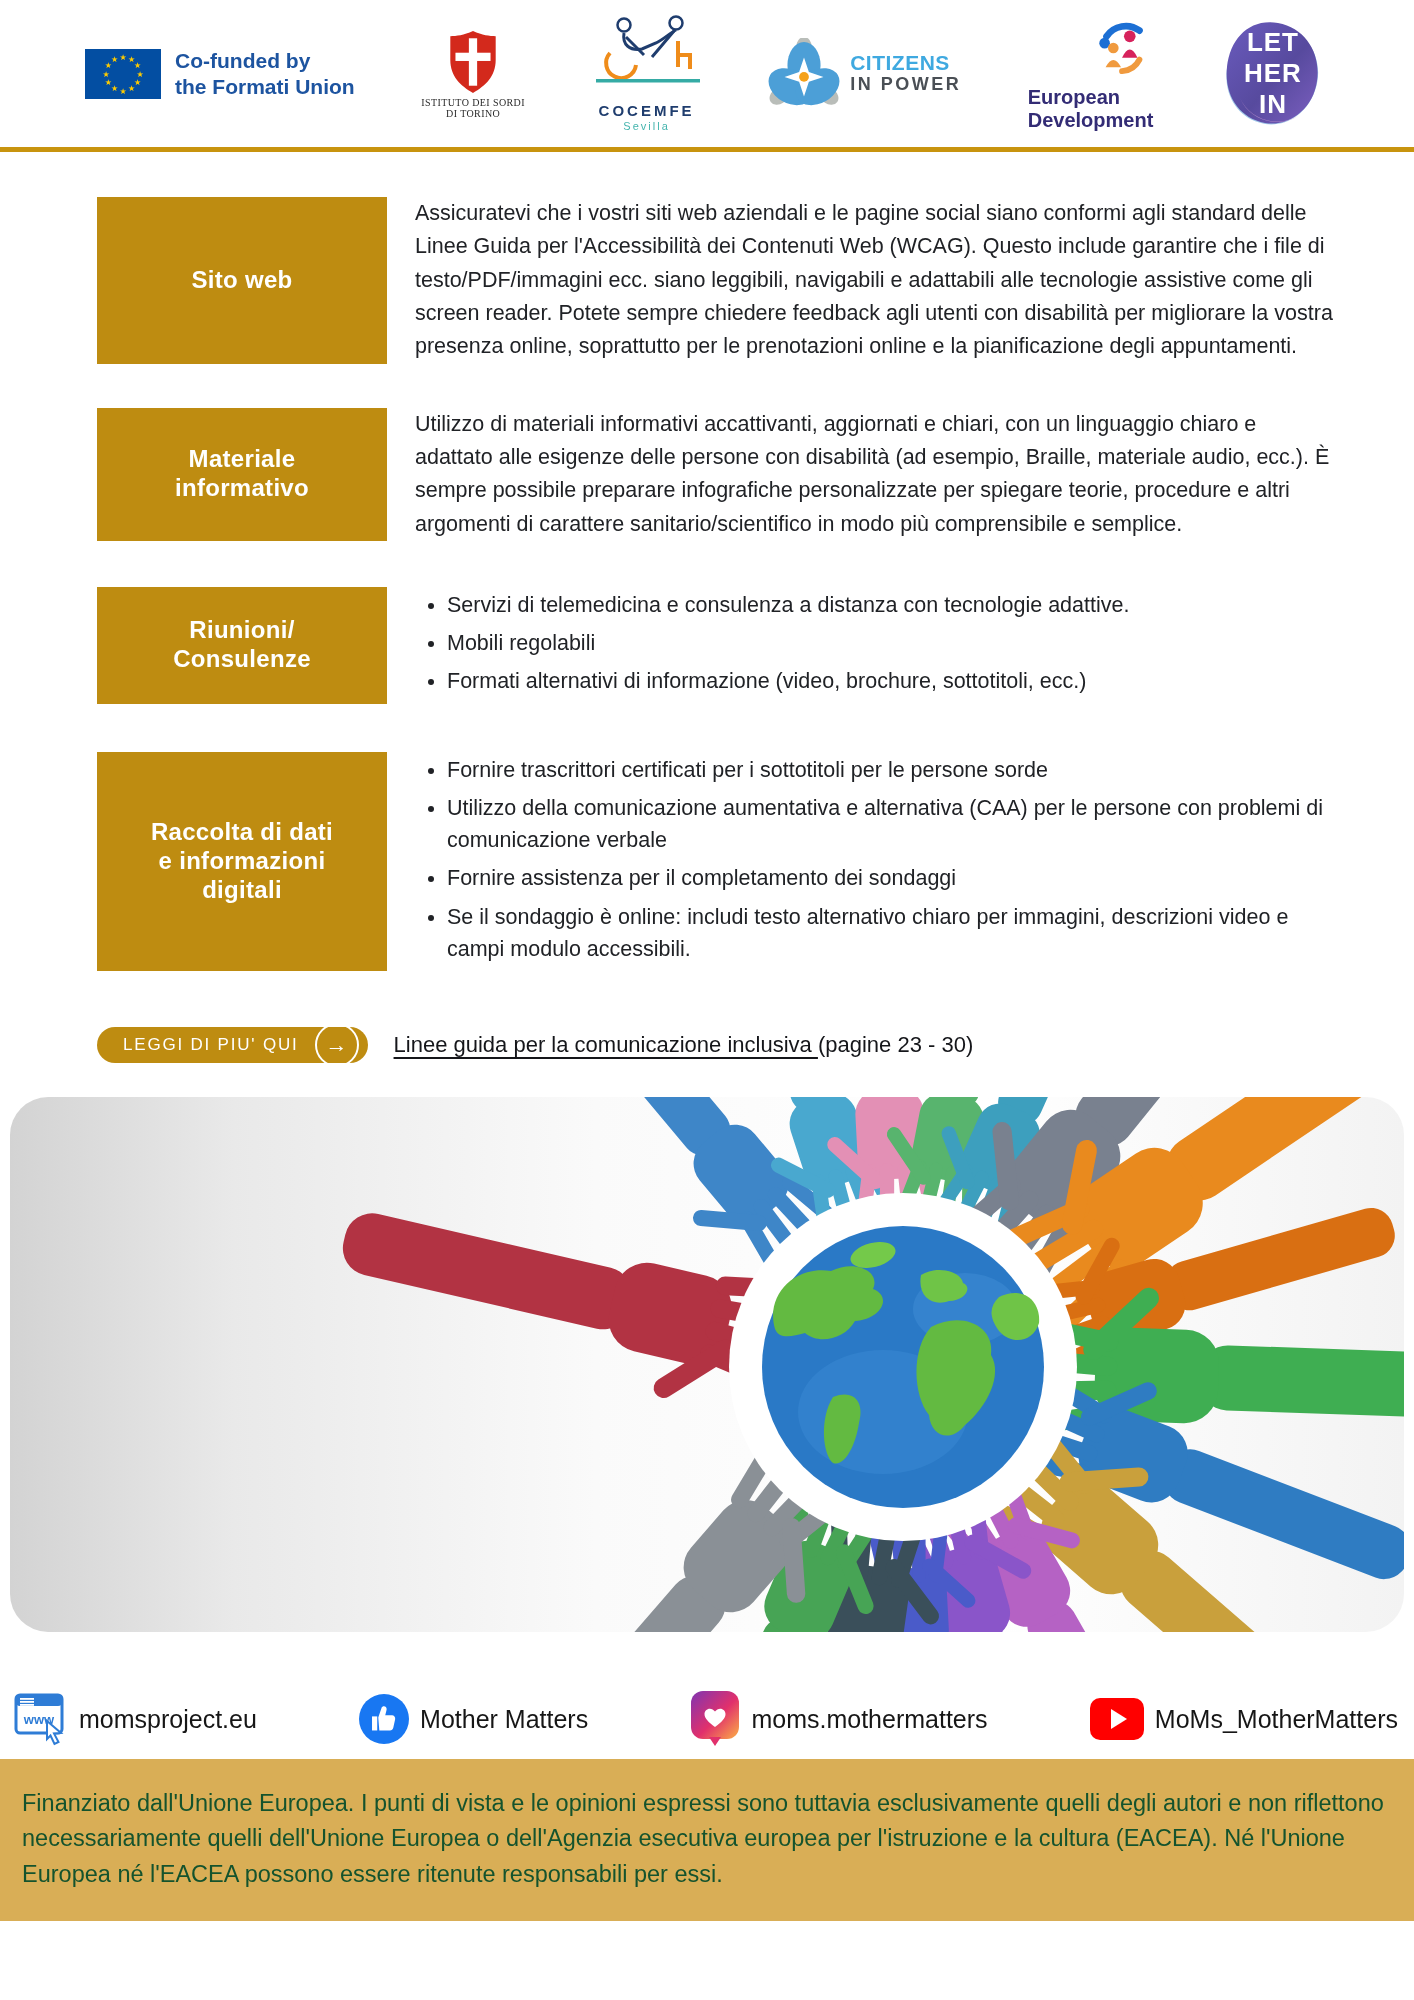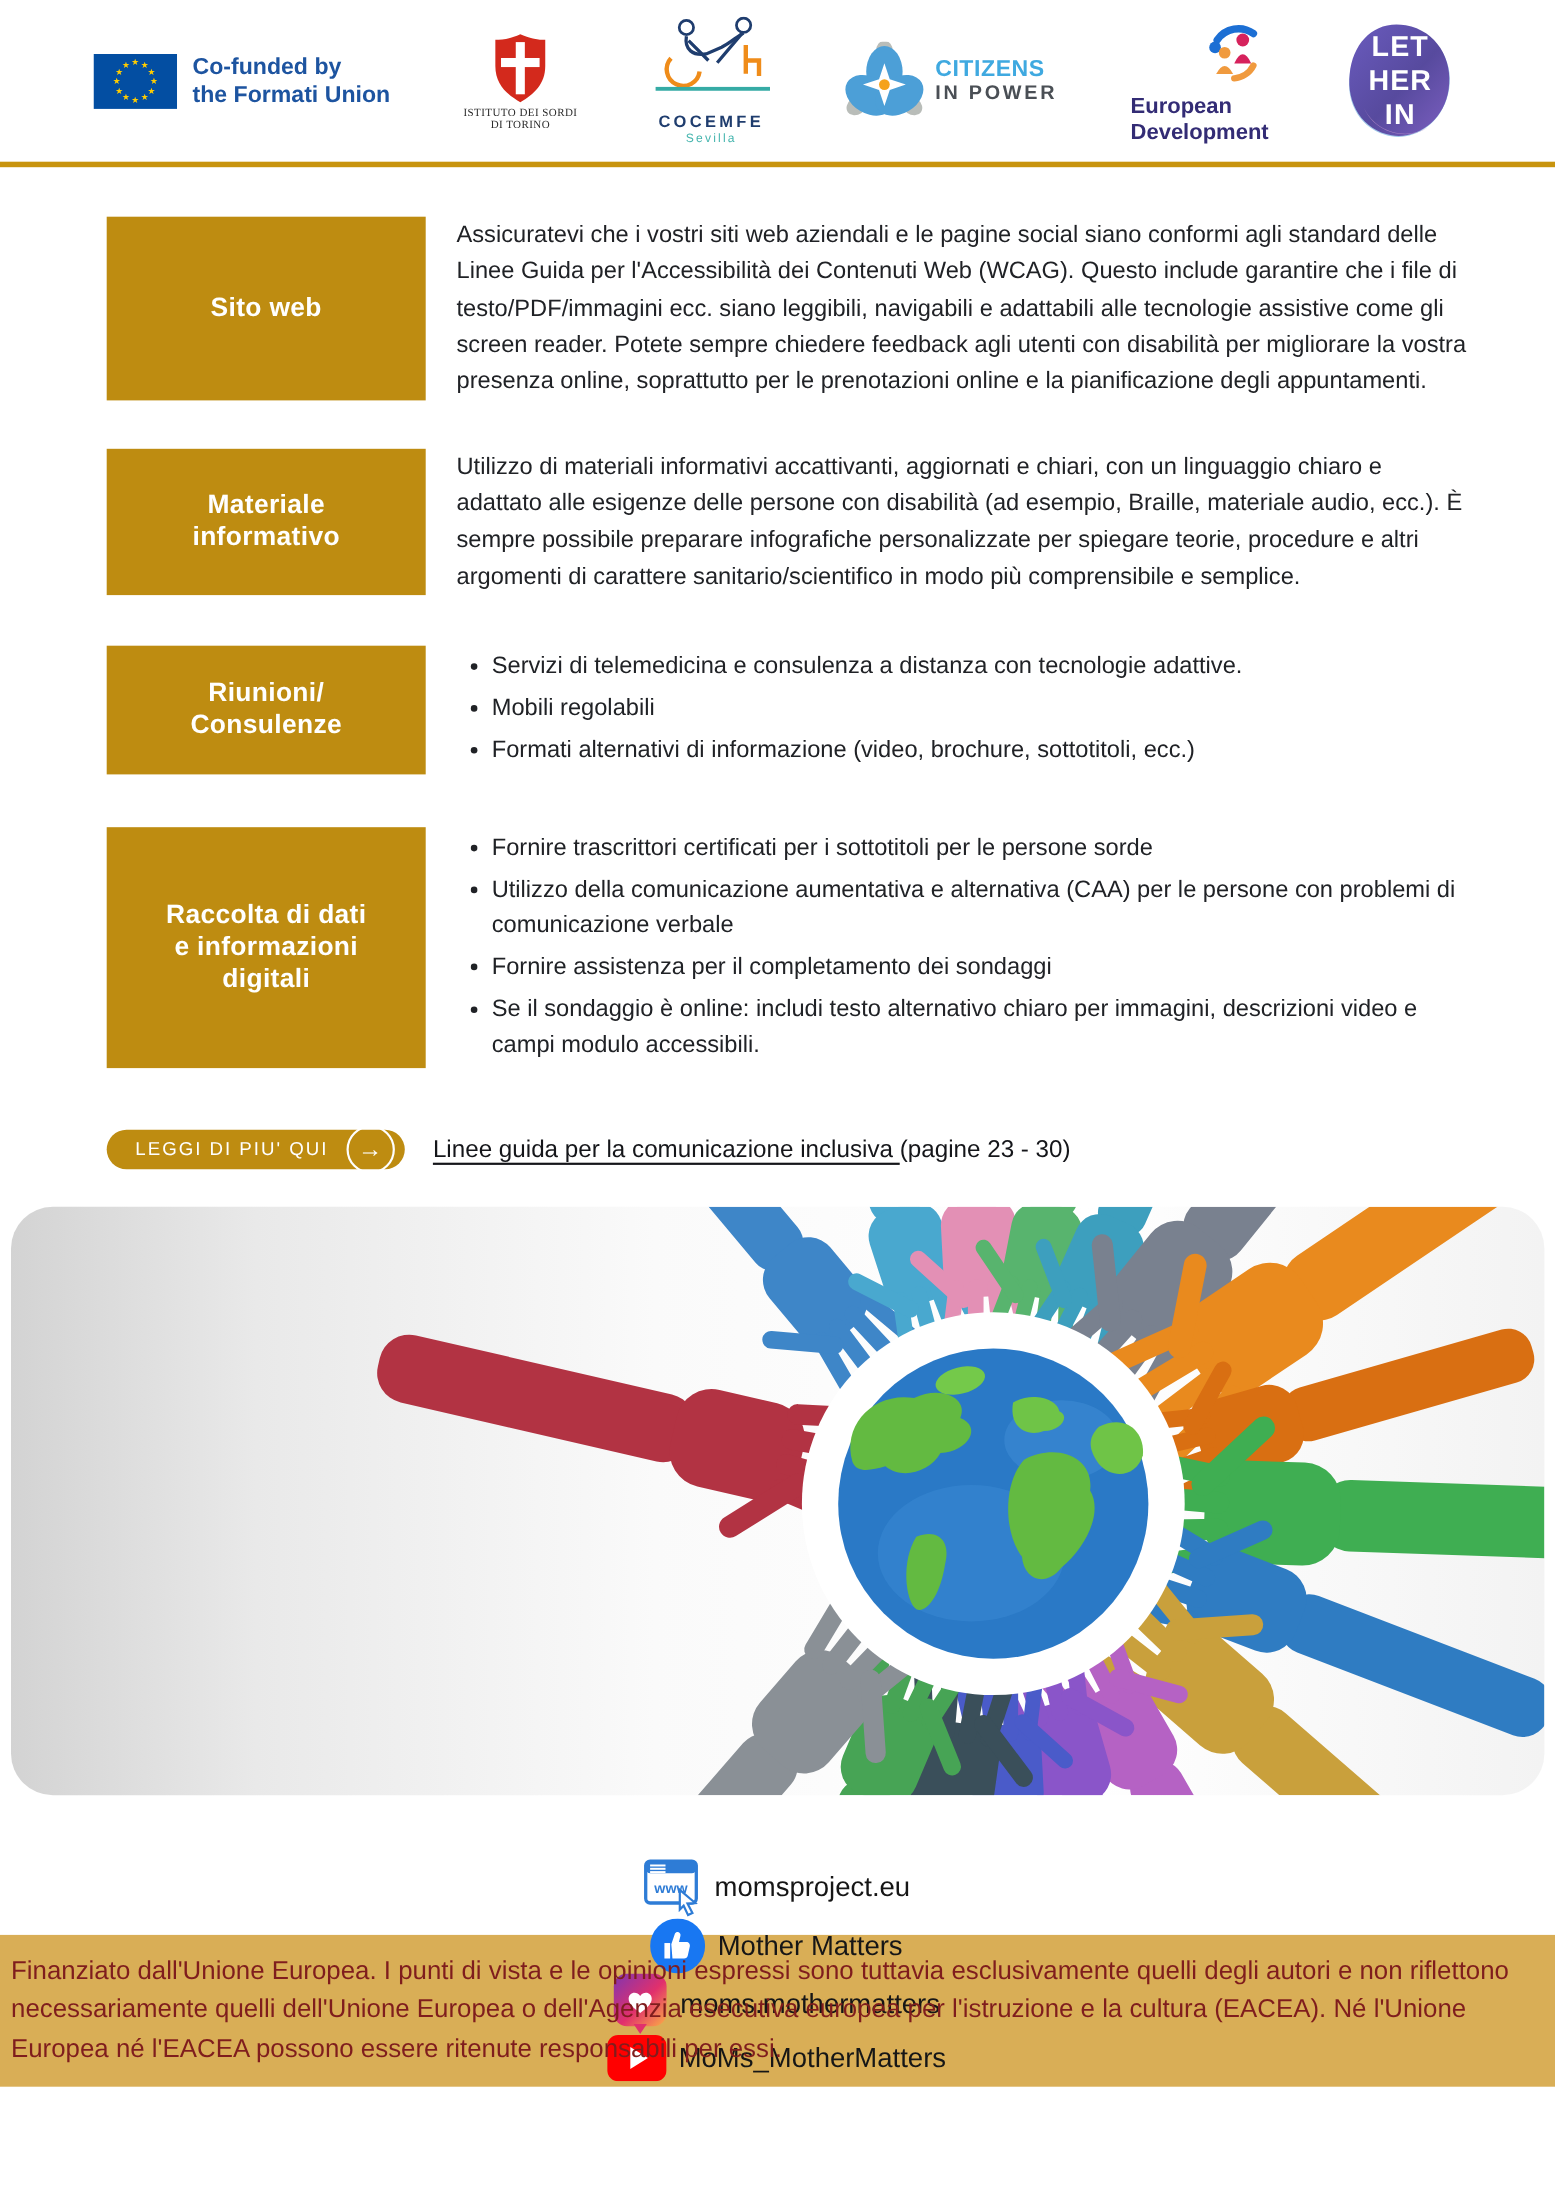--- a/index.html
+++ b/index.html
@@ -42,27 +42,27 @@
     color:#fff;font-size:22px;line-height:1;}
   .cta-link{font-size:22px;color:#15161a;cursor:pointer;}
   .cta-link .u{text-decoration:underline;text-underline-offset:5px;text-decoration-thickness:1.5px;}
 
   
   .panel{margin:34px 10px 0;height:535px;border-radius:38px;overflow:hidden;position:relative;
     background:linear-gradient(90deg,#d3d3d3 0%,#e9e9e9 16%,#fafafa 42%,#ffffff 70%,#f3f3f3 100%);}
   .panel svg{position:absolute;inset:0;width:100%;height:100%;}
 
   
-  .social{display:flex;align-items:center;justify-content:space-between;margin:56px 16px 0 14px;height:62px;flex-direction:column;}
+  .social{display:flex;align-items:center;justify-content:space-between;margin:56px 16px 0 14px;height:62px;}
   .social-item{display:flex;align-items:center;gap:11px;cursor:pointer;}
   .social-label{font-size:25px;color:#161616;}
 
   
   .footerbar{margin-top:9px;background:#D9AE56;padding:15px 10px 17px;}
-  .footerbar p{margin:0;font-size:23.5px;line-height:1.5;color:#7f1d1d;}
+  .footerbar p{margin:12px;font-size:23.5px;line-height:1.5;color:#14532d;}
 </style>
 </head>
 <body>
 
 <div class="page">
 
   <div class="header">
 
     <div class="logo">
       <svg width="76" height="50" viewBox="0 0 76 50">

